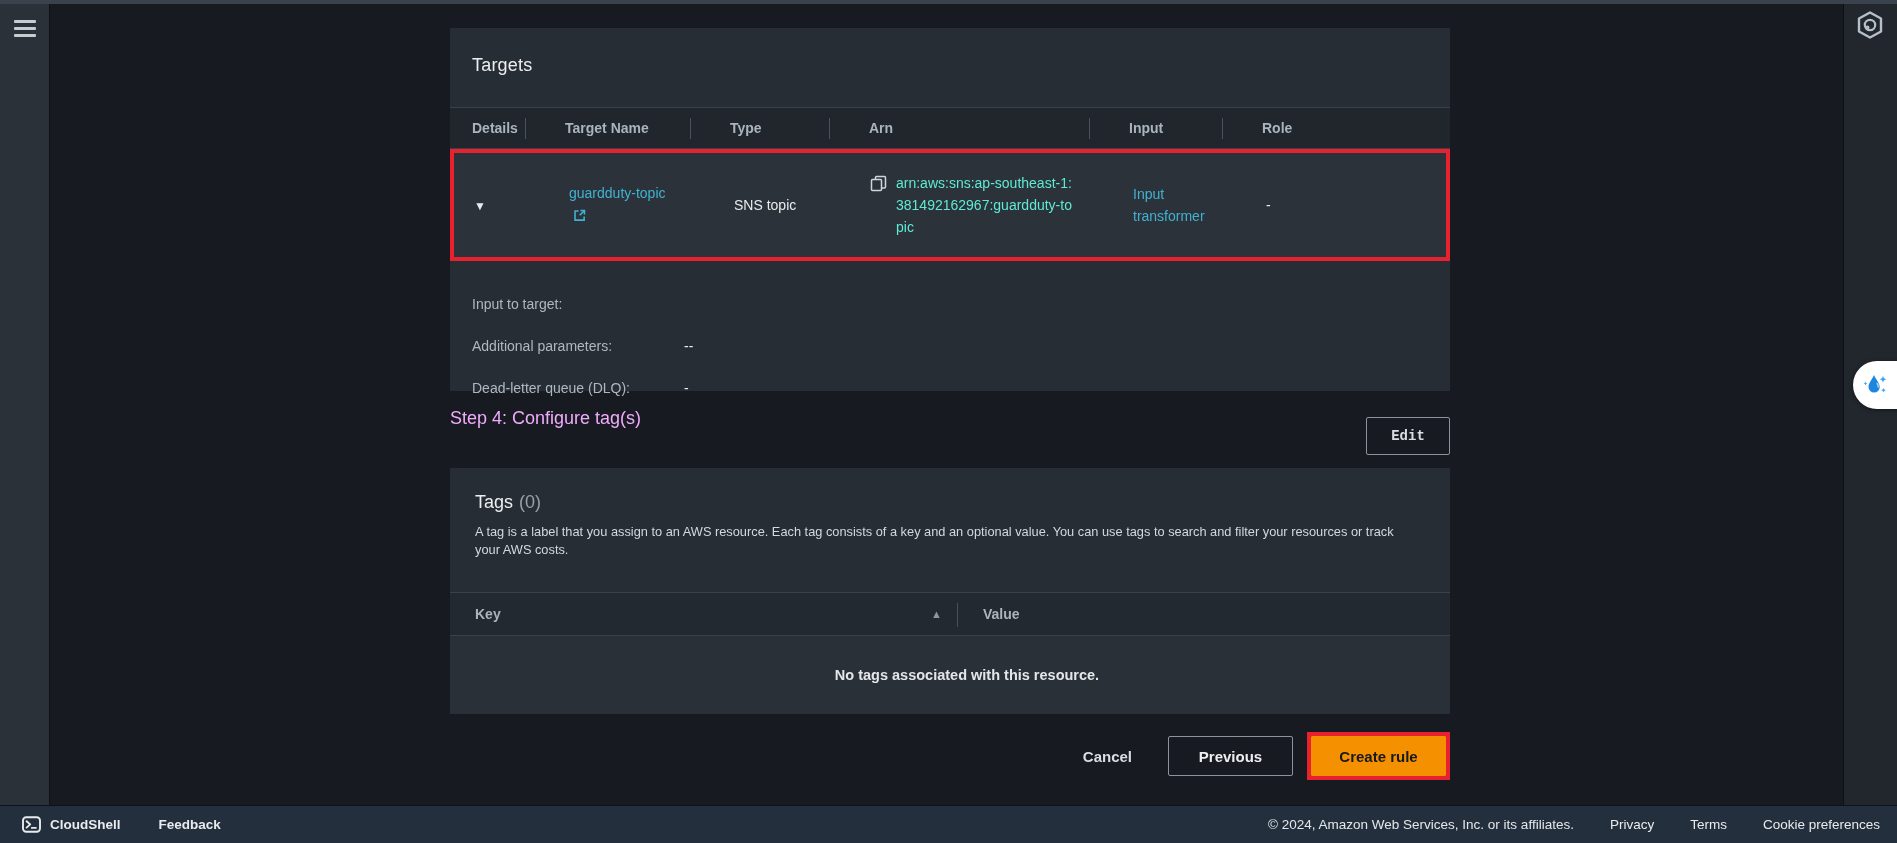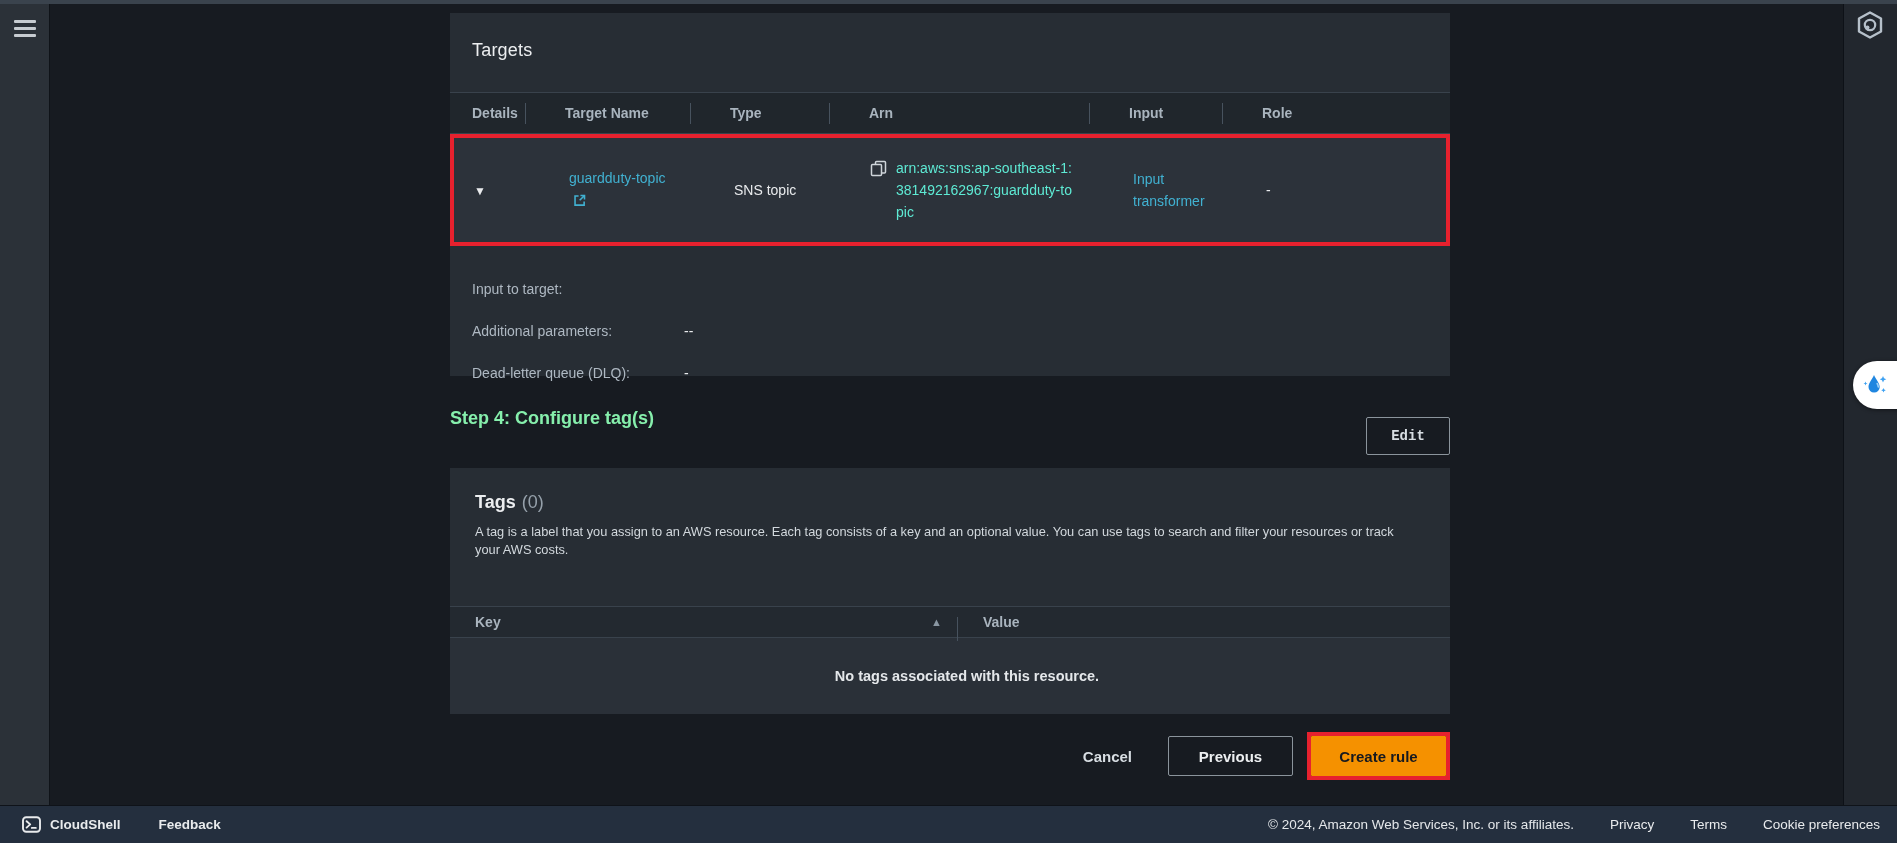--- a/index.html
+++ b/index.html
@@ -12,21 +12,21 @@
   .left-rail { position:absolute; left:0; top:4px; width:50px; height:801px; background:#2b3138; border-right:1px solid #0f1318; }
   .hamburger { position:absolute; left:14px; top:16px; width:22px; height:17px; display:flex; flex-direction:column; justify-content:space-between; cursor:pointer; }
   .hamburger div { height:2.6px; background:#c7ccd1; border-radius:1px; }
   .right-rail { position:absolute; left:1843px; top:4px; width:54px; height:801px; background:#22272e; border-left:1px solid #0d1117; }
   .hex-btn { position:absolute; left:1856px; top:10px; width:28px; height:30px; cursor:pointer; }
   .droplet-pill { position:absolute; left:1853px; top:361px; width:50px; height:48px; background:#ffffff; border-radius:24px 0 0 24px; cursor:pointer; box-shadow:0 1px 4px rgba(0,0,0,.45); }
   .droplet-pill svg { position:absolute; left:7px; top:8px; }
 
   
   .panel { position:absolute; left:450px; width:1000px; background:#272d34; }
-  .targets-panel { top:13px; height:363px; }
+  .targets-panel { top:28px; height:363px; }
   .panel-title-block { height:80px; padding:27px 22px 0; border-bottom:1px solid #39424c; }
   .panel-title { font-size:18px; font-weight:400; color:#eceef0; letter-spacing:.2px; }
 
   .t-grid { display:grid; grid-template-columns:76px 165px 139px 260px 133px 227px; }
   .t-head { height:41px; background:#20262c; border-bottom:1px solid #39424c; align-items:center; }
   .t-head .hcell { position:relative; font-size:14px; font-weight:700; color:#a9b4be; padding-left:39px; display:flex; align-items:center; height:100%; }
   .t-head .hcell:first-child { padding-left:22px; }
   .t-head .hcell.divider::after { content:""; position:absolute; right:0; top:10px; height:21px; width:1px; background:#47525e; }
 
   .t-row-wrap { position:relative; }
@@ -42,31 +42,31 @@
   .ext-ico { margin-left:4px; vertical-align:-2px; }
 
   .detail-rows { padding:10px 0 0;margin-top:12px; }
   .d-row { display:grid; grid-template-columns:212px auto; padding-left:22px; height:42px; align-items:center; font-size:14px; }
   .d-label { color:#aeb8c2; }
   .d-value { color:#e9ebed; }
   .d-link { font-weight:700; margin-left:16px; }
 
   
   .step4-bar { position:absolute; left:450px; top:398px; width:1000px; height:44px; }
-  .step4-heading { font-size:18px; font-weight:700; color:#86efac; line-height:40px; }
+  .step4-heading { font-size:18px; font-weight:400; color:#f0abfc; line-height:40px; }
   .edit-btn { position:absolute; right:0; top:19px; width:84px; height:38px; background:transparent; border:1px solid #8b949c; border-radius:2px; color:#d8dee3; font-family:Liberation Mono, monospace; font-size:14px; font-weight:700; cursor:pointer; }
 
   
   .tags-panel { top:468px; height:246px; display:flex; flex-direction:column; }
   .tags-head { height:124px; padding:24px 25px 0; }
   .tags-title-line { font-size:18px; }
-  .tags-title-line .t { font-weight:700; color:#eceef0; }
+  .tags-title-line .t { font-weight:400; color:#eceef0; }
   .tags-title-line .c { font-weight:400; color:#95a0aa; margin-left:6px; }
   .tags-desc { margin-top:10px; max-width:932px; font-size:12.8px; line-height:18px; color:#d2d8dd; }
-  .kv-head { height:32px; display:grid; grid-template-columns:508px 492px; background:#232930; border-top:1px solid #39424c; border-bottom:1px solid #39424c; align-items:center;margin-top:14px; }
+  .kv-head { height:44px; display:grid; grid-template-columns:508px 492px; background:#232930; border-top:1px solid #39424c; border-bottom:1px solid #39424c; align-items:center; }
   .kv-cell { position:relative; font-size:14px; font-weight:700; color:#a9b4be; padding-left:25px; display:flex; align-items:center; height:100%; }
   .kv-cell.key .sort { margin-left:auto; margin-right:16px; color:#8a97a3; font-size:11px; cursor:pointer; }
   .kv-cell.key::after { content:""; position:absolute; right:0; top:10px; height:24px; width:1px; background:#47525e; }
   .kv-empty { flex:1; background:#2a3038; display:flex; align-items:center; justify-content:center; font-size:14.5px; font-weight:700; color:#e4e7ea;padding-left:34px; }
 
   
   .actions { position:absolute; left:450px; top:732px; width:1000px; height:48px; display:flex; justify-content:flex-end; align-items:center; }
   .cancel-btn { background:none; border:none; color:#d8dee3; font-family:inherit; font-size:15px; font-weight:700; cursor:pointer; margin-right:36px; }
   .prev-btn { width:125px; height:40px; background:transparent; border:1px solid #8b949c; border-radius:2px; color:#eceef0; font-family:inherit; font-size:15px; font-weight:700; cursor:pointer; }
   .create-wrap { margin-left:14px; border:4px solid #e7212e; }

